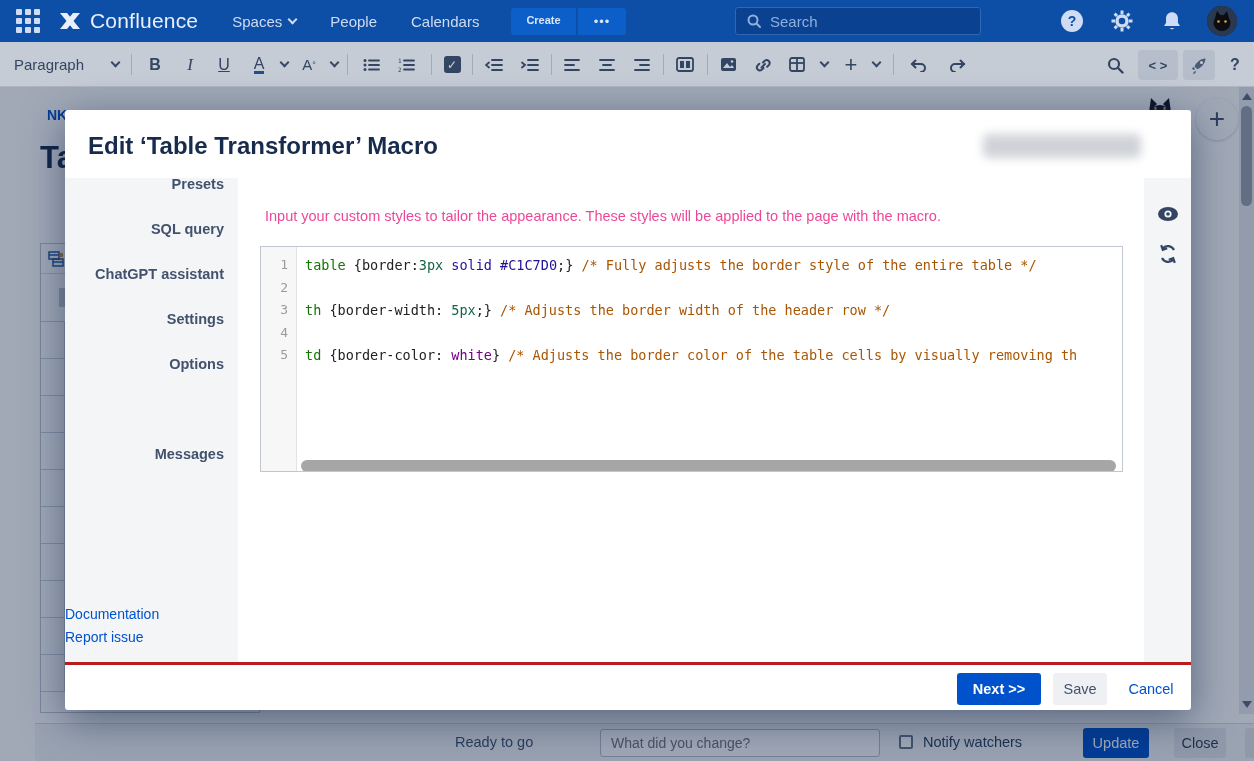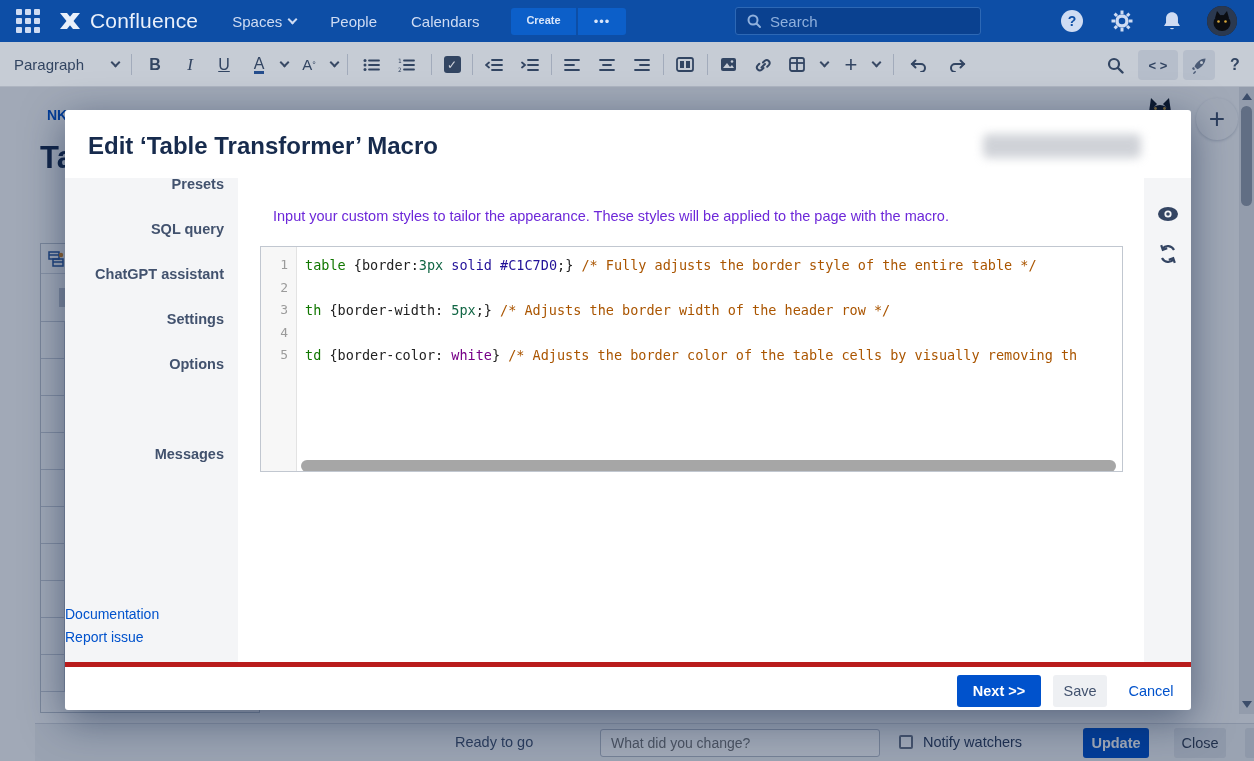--- a/index.html
+++ b/index.html
@@ -54,41 +54,41 @@
   #dim-toolbar { position:absolute; left:0; top:42px; width:1254px; height:45px; background:rgba(9,30,66,.20); z-index:9; }
   #dim-page { position:absolute; left:0; top:87px; width:1254px; height:674px; background:rgba(9,30,66,.38); z-index:9; }
 
   
   #savebar { position:absolute; left:0; top:723px; width:1254px; height:38px; background:#f4f5f7; border-top:1px solid #d8dce3; z-index:2;margin-left:35px; }
   #savebar .status { position:absolute; left:420px; top:10px; font-size:14.5px; color:#42526e; }
   #version-comment { position:absolute; left:565px; top:5px; width:280px; height:28px; border:1px solid #b6bdc9; border-radius:3px; background:#fdfdfe; font-size:14px; color:#8a94a6; padding:0 10px; font-family:"Liberation Sans", sans-serif; }
   #notify-box { position:absolute; left:864px; top:11px; width:14px; height:14px; border:2px solid #6b7487; border-radius:2px; background:#fff; cursor:pointer; }
   #notify-label { position:absolute; left:888px; top:10px; font-size:14.5px; color:#2f3f5c; }
   .sb-btn { position:absolute; top:4px; height:30px; border-radius:3px; display:flex; align-items:center; justify-content:center; font-size:14.5px; cursor:pointer; }
-  #update-btn { left:1048px; width:66px; background:#0052CC; color:#fff; font-weight:700; }
+  #update-btn { left:1048px; width:66px; background:#0052CC; color:#fff; font-weight:400; }
   #close-btn { left:1139px; width:52px; background:#e2e5ea; color:#333f55; }
   #savebar-more { left:1210px; width:38px; background:#e2e5ea; color:#333f55; letter-spacing:1px; font-size:12px; }
 
   
   #modal { position:absolute; left:65px; top:110px; width:1126px; height:600px; background:#fff; border-radius:3px; box-shadow:0 10px 40px rgba(9,30,66,.50); z-index:20; }
   #modal-title { position:absolute; left:23px; top:22px; font-size:24px; font-weight:600; color:#172b4d; }
   #redacted { position:absolute; left:918px; top:24px; width:158px; height:24px; background:#a9aeb8; opacity:.55; border-radius:5px; filter:blur(5px); }
   #m-sidebar { position:absolute; left:0; top:68px; width:173px; height:484px; background:#f4f5f7; }
   .side-item { position:absolute; right:0; width:173px; height:36px; line-height:36px; text-align:right; padding-right:14px; font-size:14.5px; font-weight:600; color:#42526e; cursor:pointer; }
   .side-item.active { color:#0052CC; border-right:3px solid #0052CC; }
   .side-link { position:absolute; right:0; width:173px; height:23px; line-height:23px; text-align:left; padding-right:14px; font-size:14px; color:#0052CC; cursor:pointer; }
   #m-rail { position:absolute; left:1079px; top:68px; width:47px; height:484px; background:#f4f5f7; display:flex; flex-direction:column; align-items:center; padding-top:28px; gap:22px; }
-  #m-desc { position:absolute; left:208px; top:98px; width:870px; font-size:14.5px; color:#6d28d9; }
+  #m-desc { position:absolute; left:200px; top:98px; width:870px; font-size:14.5px; color:#ec4899; }
   #editor { position:absolute; left:195px; top:136px; width:863px; height:226px; border:1px solid #c1c7d0; background:#fff; overflow:hidden; }
   #gutter { position:absolute; left:0; top:0; width:36px; height:100%; background:#f7f7f7; border-right:1px solid #e3e3e3; padding-top:7px; }
   #gutter div { font-family:"DejaVu Sans Mono", monospace; font-size:13px; line-height:22.5px; color:#9b9b9b; text-align:right; padding-right:8px; }
   #code { position:absolute; left:37px; top:0; right:0; height:100%; padding:7px 0 0 7px; white-space:pre; overflow:hidden; cursor:text; }
   #code div { font-family:"DejaVu Sans Mono", monospace; font-size:13.5px; line-height:22.5px; }
   #hscroll { position:absolute; left:40px; top:213px; width:815px; height:12px; background:#a6a6a6; border-radius:6px; cursor:pointer; }
-  #m-footer { position:absolute; left:0; top:552px; width:1126px; height:36px; background:#fff; border-top:5px solid #b91c1c; border-radius:0 0 3px 3px; }
+  #m-footer { position:absolute; left:0; top:552px; width:1126px; height:36px; background:#fff; border-top:3px solid #b91c1c; border-radius:0 0 3px 3px; }
   .mf-btn { position:absolute; top:8px; height:32px; border-radius:3px; display:flex; align-items:center; justify-content:center; font-size:14.5px; cursor:pointer; }
   #next-btn { left:892px; width:84px; background:#0052CC; color:#fff; font-weight:700; }
   #save-btn { left:988px; width:54px; background:#eef0f3; color:#42526e; }
   #cancel-btn { left:1056px; width:60px; background:transparent; color:#0052CC; }
 </style>
 </head>
 <body>
 
 <div id="stage">
 

